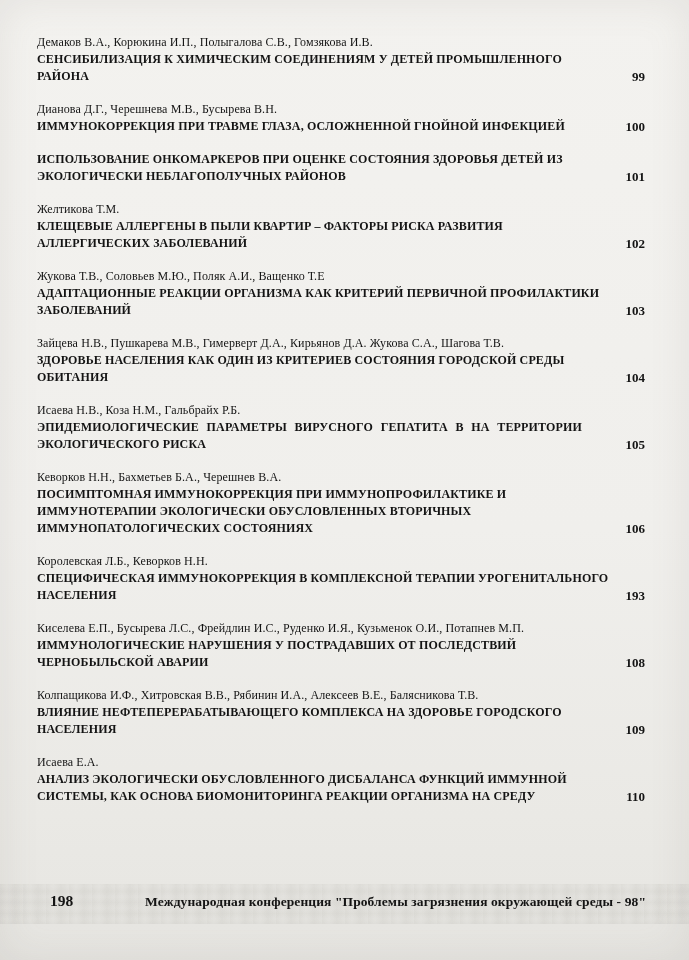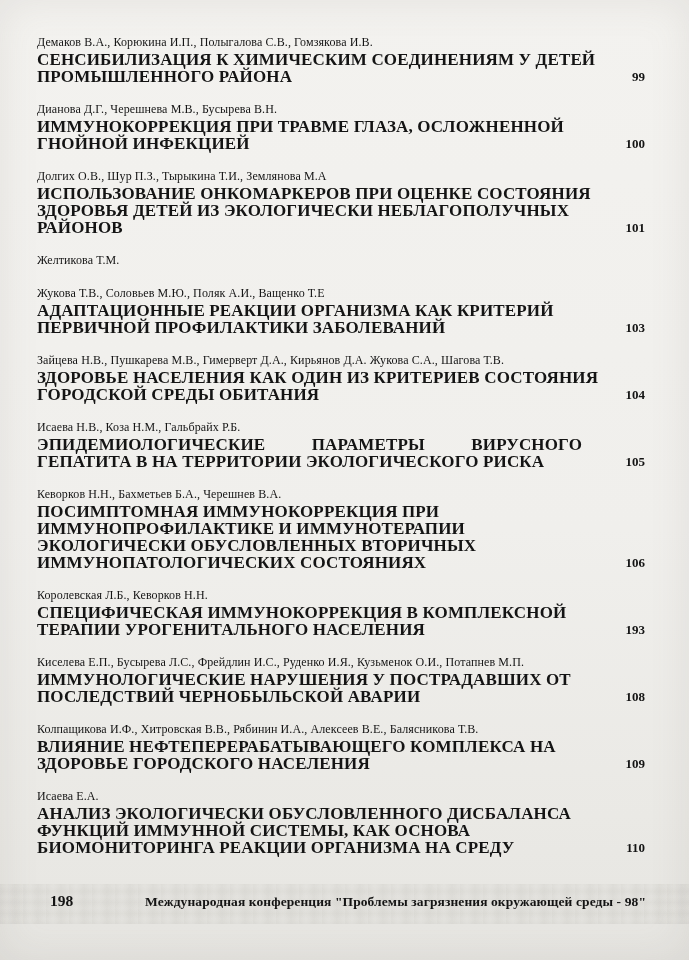--- a/index.html
+++ b/index.html
@@ -36,21 +36,21 @@
     line-height: 17px;
     max-width: 545px;
     letter-spacing: 0.1px;
   }
   .title-row {
     position: relative;
     width: 608px;
   }
   .title {
     font-weight: 700;
-    font-size: 17px;
+    font-size: 12px;
     line-height: 17px;
     max-width: 572px;
     letter-spacing: 0.15px;
   }
   .title.justify {
     text-align: justify;
     max-width: 545px;
   }
   .pagenum {
     position: absolute;
@@ -110,28 +110,31 @@
         </div>
       </div>
       <div class="entry">
         <div class="authors">Дианова Д.Г., Черешнева М.В., Бусырева В.Н.</div>
         <div class="title-row">
           <div class="title">ИММУНОКОРРЕКЦИЯ ПРИ ТРАВМЕ ГЛАЗА, ОСЛОЖНЕННОЙ ГНОЙНОЙ ИНФЕКЦИЕЙ</div>
           <div class="pagenum">100</div>
         </div>
       </div>
       <div class="entry">
-        <div class="authors">Долгих О.В., Шур П.З., Тырыкина Т.И., Землянова М.А</div>
         <div class="title-row">
           <div class="title">ИСПОЛЬЗОВАНИЕ ОНКОМАРКЕРОВ ПРИ ОЦЕНКЕ СОСТОЯНИЯ ЗДОРОВЬЯ ДЕТЕЙ ИЗ ЭКОЛОГИЧЕСКИ НЕБЛАГОПОЛУЧНЫХ РАЙОНОВ</div>
           <div class="pagenum">101</div>
         </div>
       </div>
       <div class="entry">
         <div class="authors">Желтикова Т.М.</div>
+        <div class="title-row">
+          <div class="title">КЛЕЩЕВЫЕ АЛЛЕРГЕНЫ В ПЫЛИ КВАРТИР – ФАКТОРЫ РИСКА РАЗВИТИЯ АЛЛЕРГИЧЕСКИХ ЗАБОЛЕВАНИЙ</div>
+          <div class="pagenum">102</div>
+        </div>
       </div>
       <div class="entry">
         <div class="authors">Жукова Т.В., Соловьев М.Ю., Поляк А.И., Ващенко Т.Е</div>
         <div class="title-row">
           <div class="title">АДАПТАЦИОННЫЕ РЕАКЦИИ ОРГАНИЗМА КАК КРИТЕРИЙ ПЕРВИЧНОЙ ПРОФИЛАКТИКИ ЗАБОЛЕВАНИЙ</div>
           <div class="pagenum">103</div>
         </div>
       </div>
       <div class="entry">
         <div class="authors">Зайцева Н.В., Пушкарева М.В., Гимерверт Д.А., Кирьянов Д.А. Жукова С.А., Шагова Т.В.</div>

